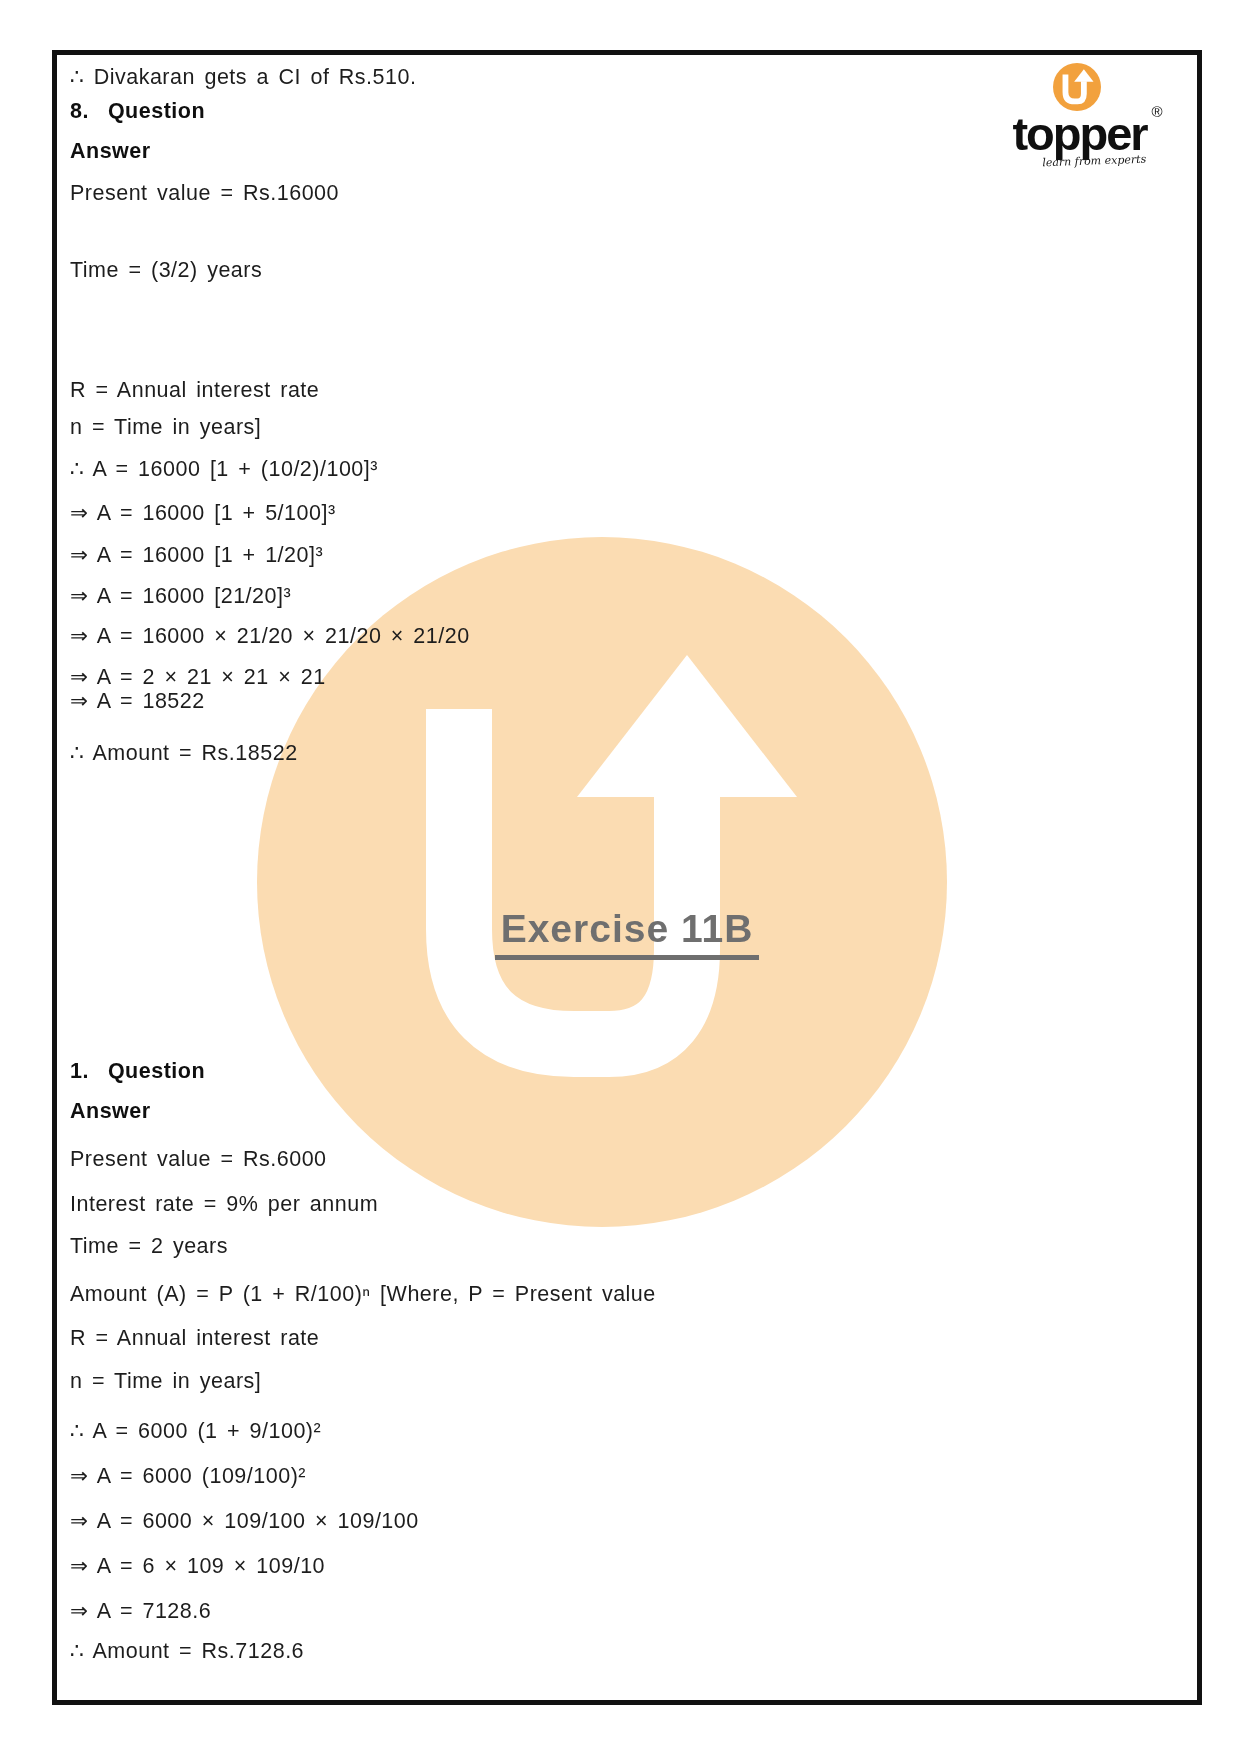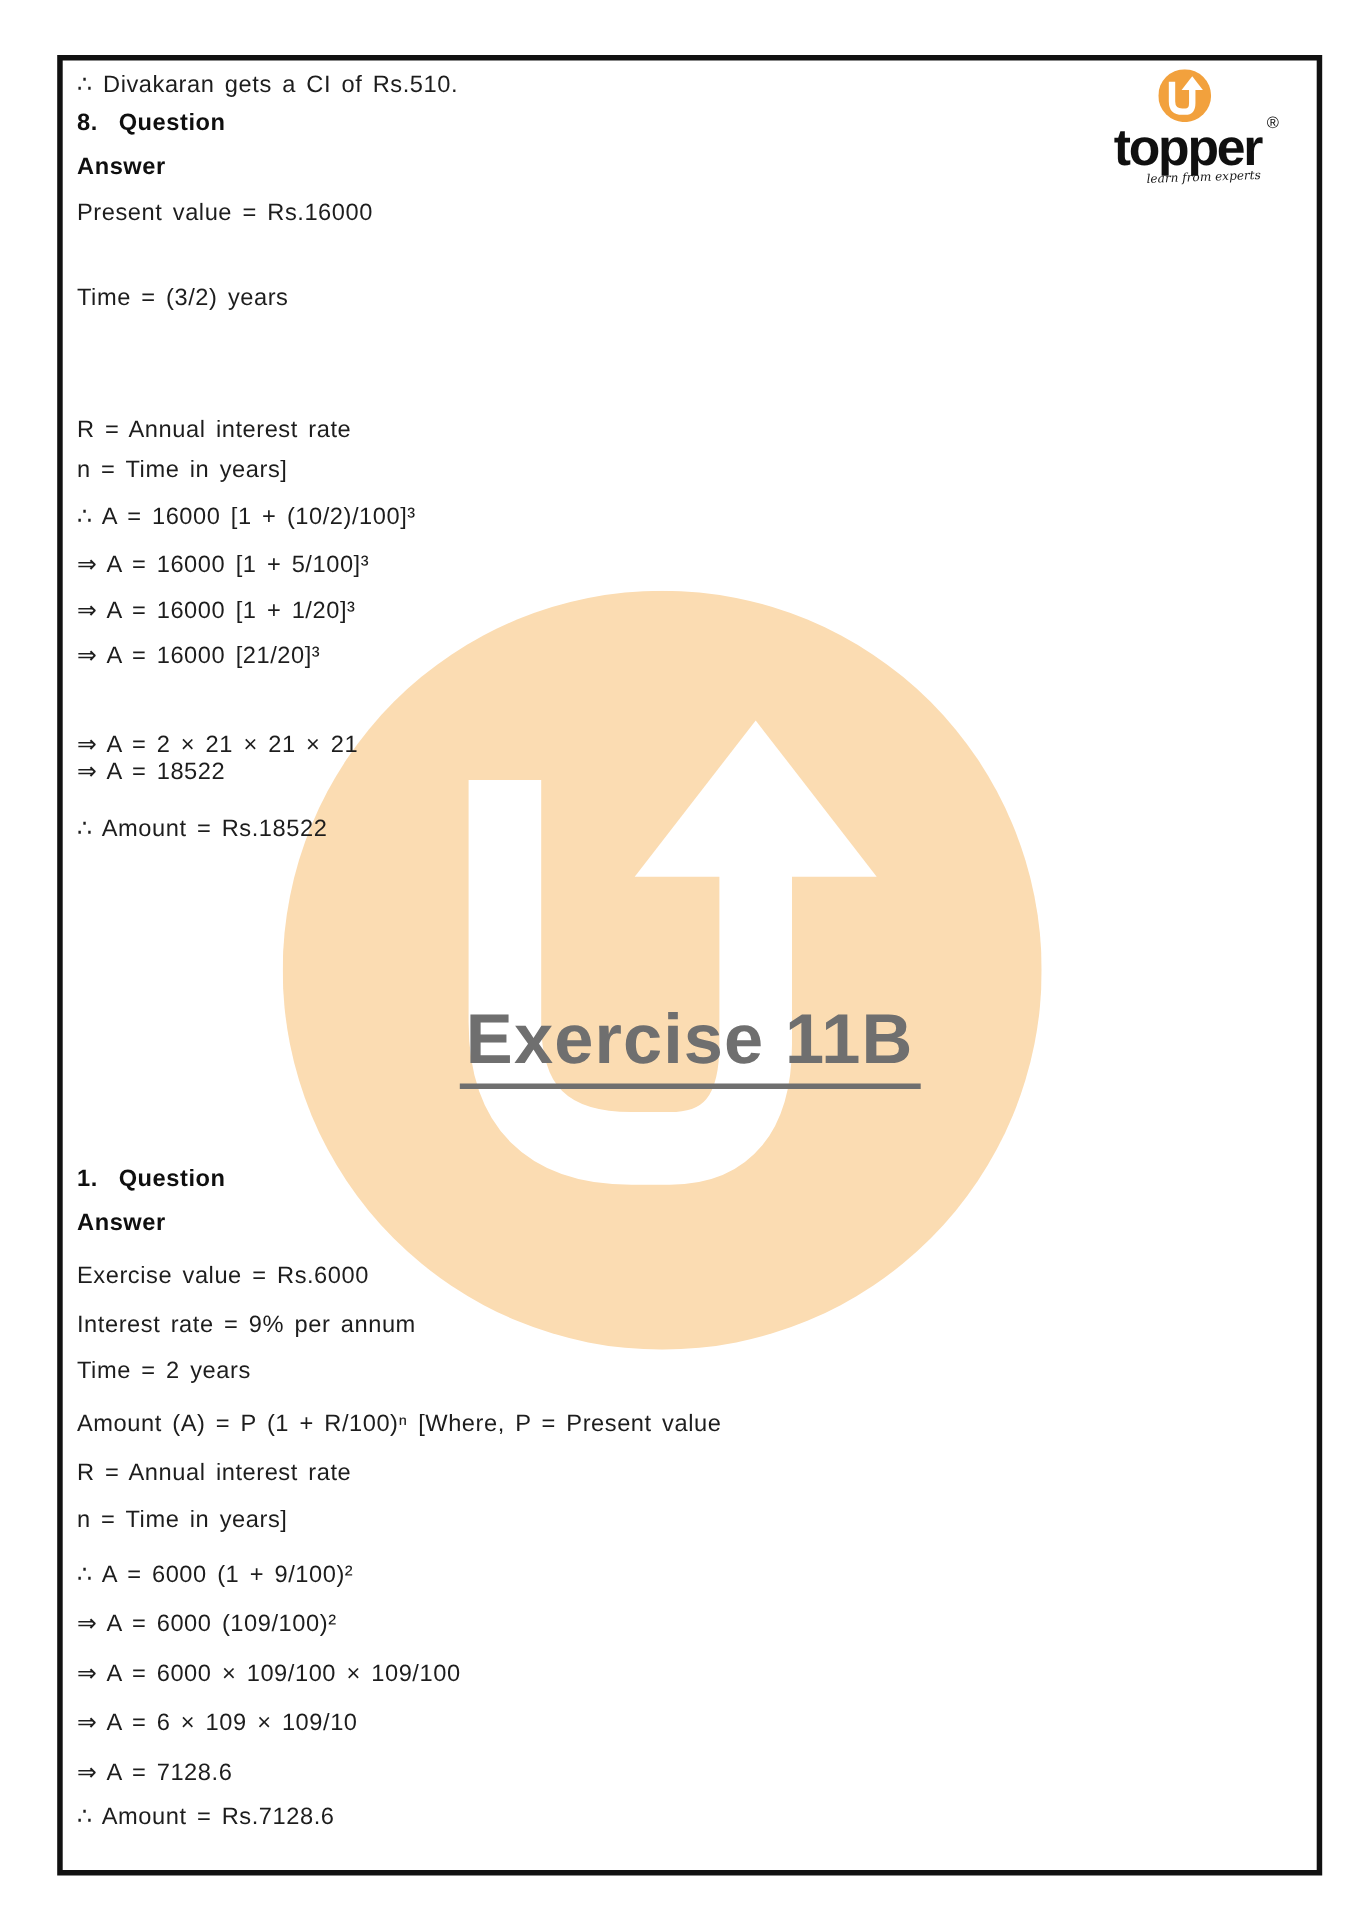--- a/index.html
+++ b/index.html
@@ -38,21 +38,21 @@
   .b{font-weight:bold;color:#0f0f0f;text-align:right;}
   .heading-wrap{
     position:absolute;
     left:0;top:852px;
     width:100%;
     text-align:center;
     z-index:3;
   }
   .exercise-heading{
     display:inline-block;
-    font-size:64px;
+    font-size:39px;
     font-weight:bold;
     letter-spacing:1px;
     color:#6f6f6f;
     border-bottom:5px solid #6f6f6f;
     padding:0 6px 4px 6px;
     mix-blend-mode:multiply;
   }
   .logo{
     position:absolute;
     left:905px;top:8px;
@@ -119,31 +119,32 @@
     <div class="ln b" style="top:42px">8.  Question</div>
     <div class="ln b" style="top:82px">Answer</div>
     <div class="ln" style="top:124px">Present value = Rs.16000</div>
     <div class="ln" style="top:201px">Time = (3/2) years</div>
     <div class="ln" style="top:321px">R = Annual interest rate</div>
     <div class="ln" style="top:358px">n = Time in years]</div>
     <div class="ln" style="top:400px">∴ A = 16000 [1 + (10/2)/100]³</div>
     <div class="ln" style="top:444px">⇒ A = 16000 [1 + 5/100]³</div>
     <div class="ln" style="top:486px">⇒ A = 16000 [1 + 1/20]³</div>
     <div class="ln" style="top:527px">⇒ A = 16000 [21/20]³</div>
+    <div class="ln" style="top:567px">⇒ A = 16000 × 21/20 × 21/20 × 21/20</div>
     <div class="ln" style="top:608px">⇒ A = 2 × 21 × 21 × 21</div>
     <div class="ln" style="top:632px">⇒ A = 18522</div>
     <div class="ln" style="top:684px">∴ Amount = Rs.18522</div>
 
     <div class="heading-wrap">
       <span class="exercise-heading">Exercise 11B</span>
     </div>
 
     <div class="ln b" style="top:1002px">1.  Question</div>
     <div class="ln b" style="top:1042px">Answer</div>
-    <div class="ln" style="top:1090px">Exercise value = Rs.6000</div>
+    <div class="ln" style="top:1090px">Present value = Rs.6000</div>
     <div class="ln" style="top:1135px">Interest rate = 9% per annum</div>
     <div class="ln" style="top:1177px">Time = 2 years</div>
     <div class="ln" style="top:1225px">Amount (A) = P (1 + R/100)ⁿ [Where, P = Present value</div>
     <div class="ln" style="top:1269px">R = Annual interest rate</div>
     <div class="ln" style="top:1312px">n = Time in years]</div>
     <div class="ln" style="top:1362px">∴ A = 6000 (1 + 9/100)²</div>
     <div class="ln" style="top:1407px">⇒ A = 6000 (109/100)²</div>
     <div class="ln" style="top:1452px">⇒ A = 6000 × 109/100 × 109/100</div>
     <div class="ln" style="top:1497px">⇒ A = 6 × 109 × 109/10</div>
     <div class="ln" style="top:1542px">⇒ A = 7128.6</div>

